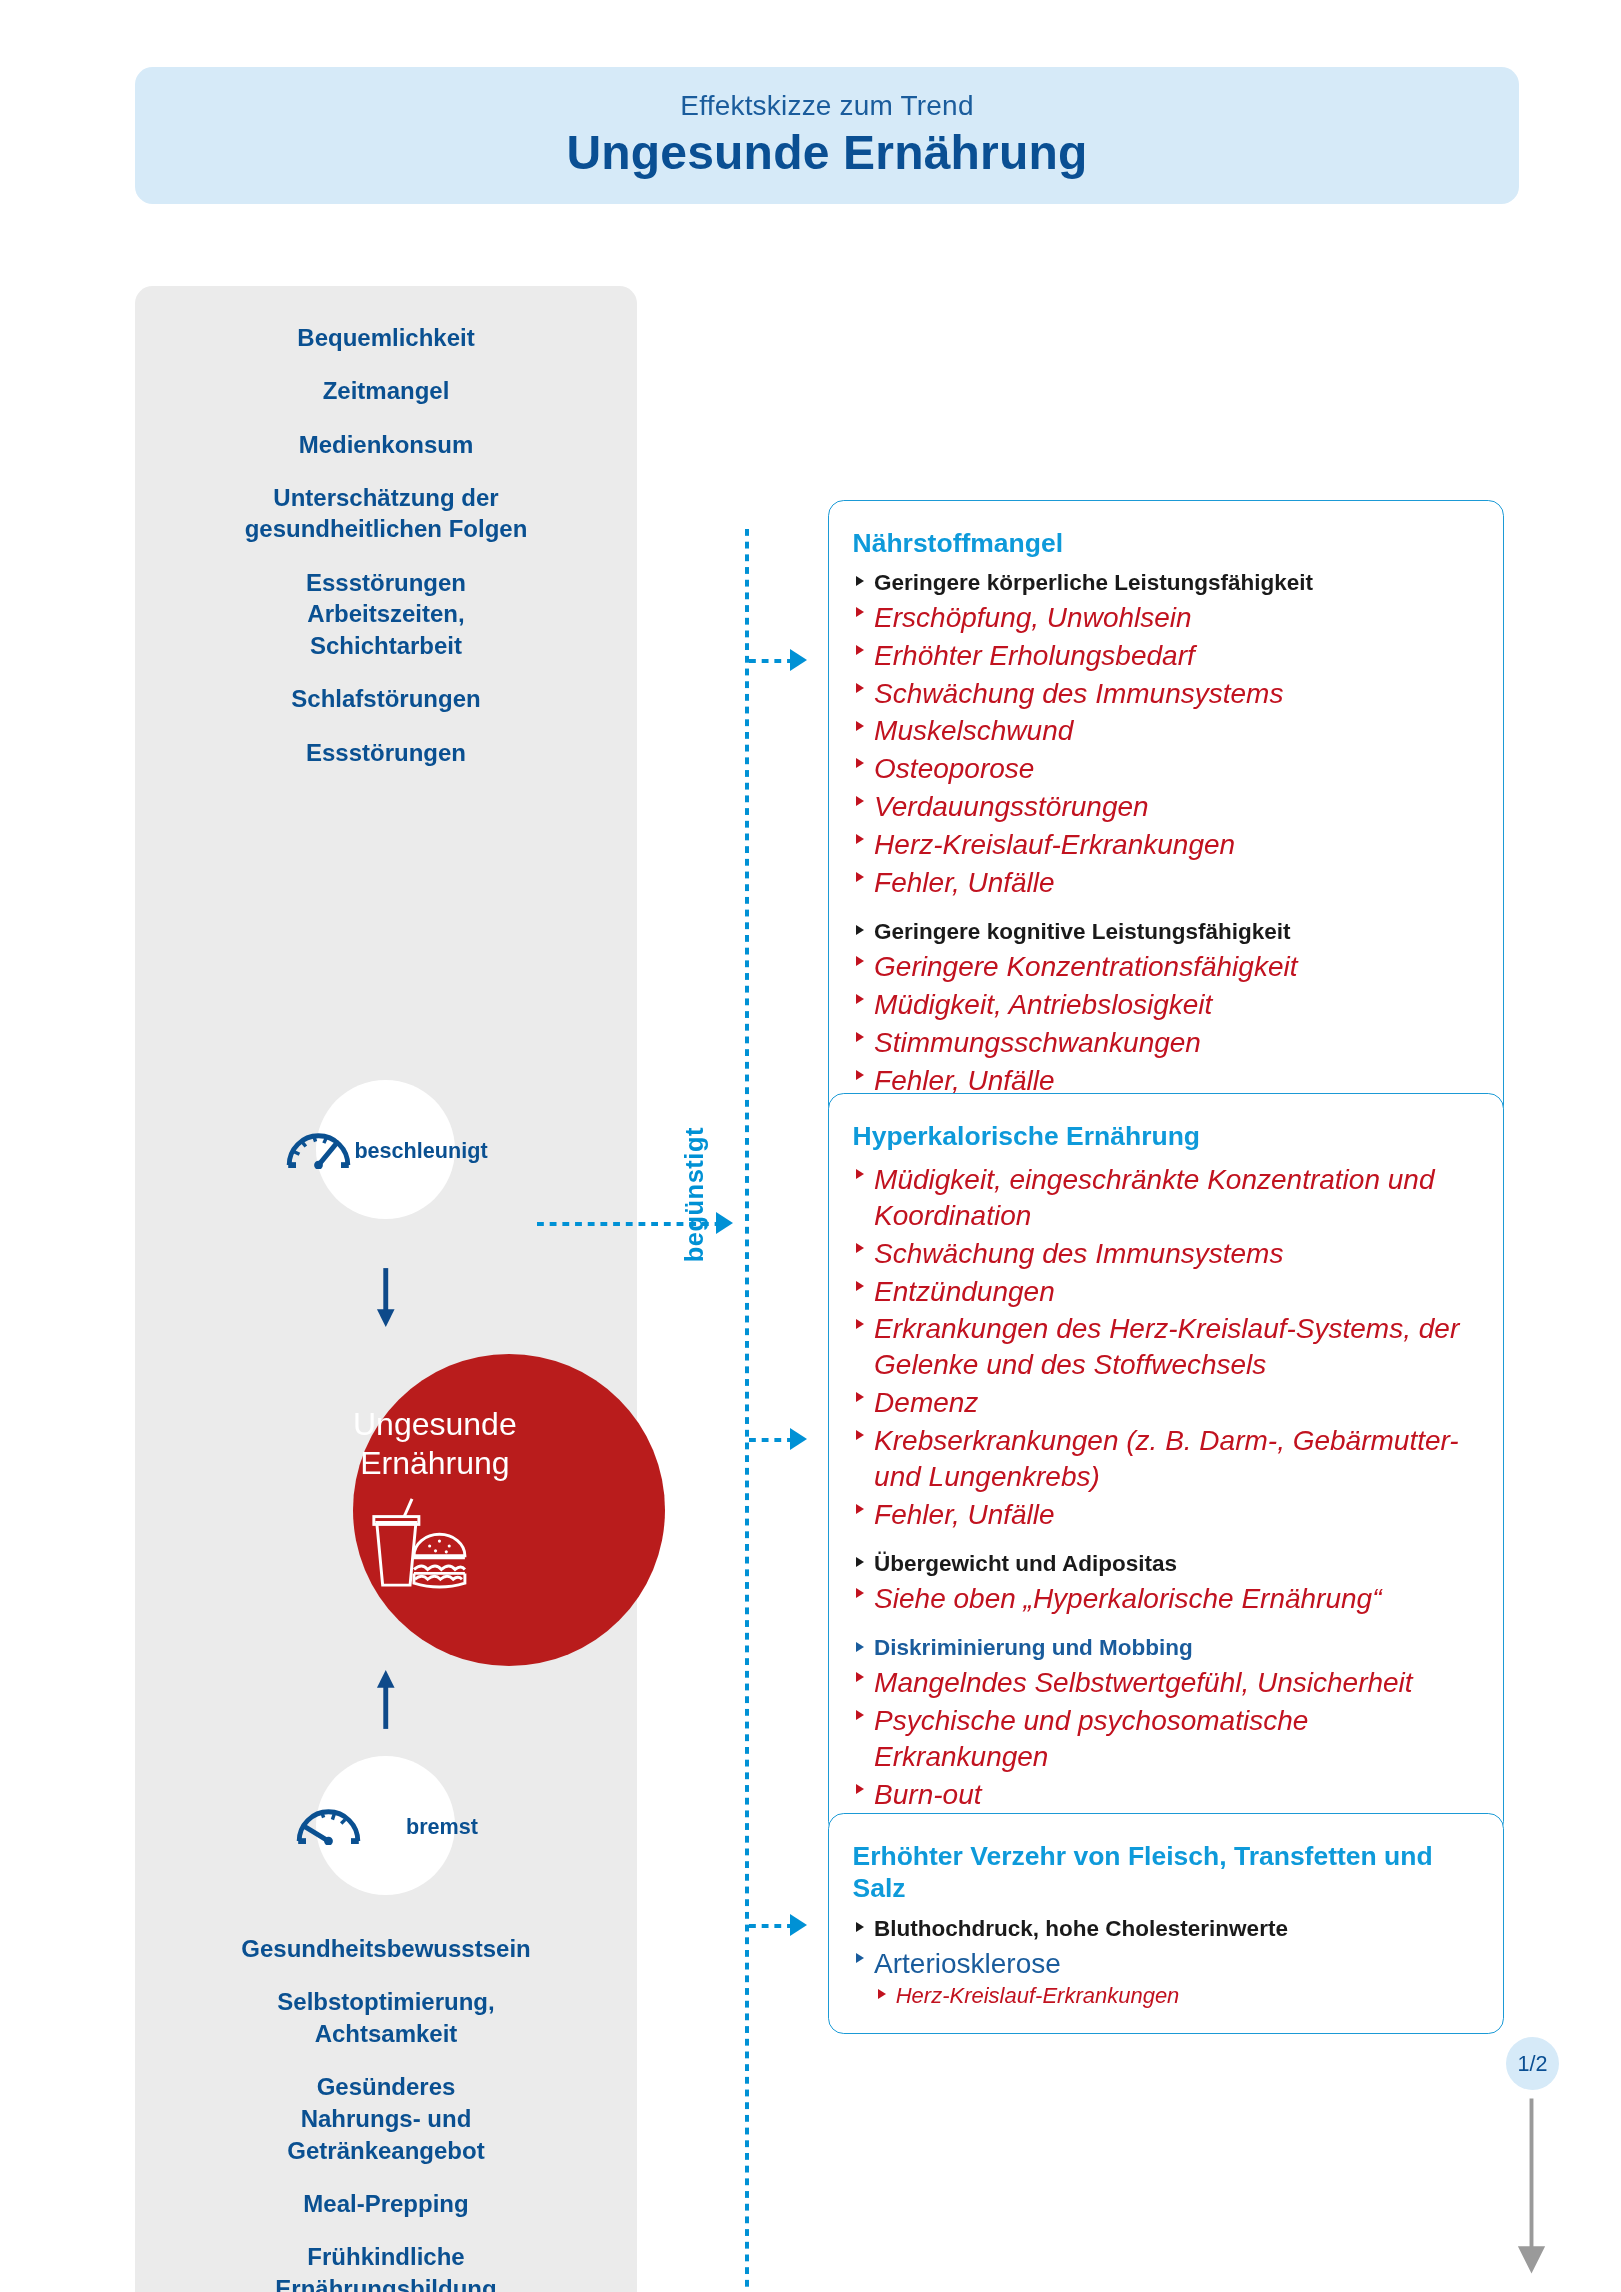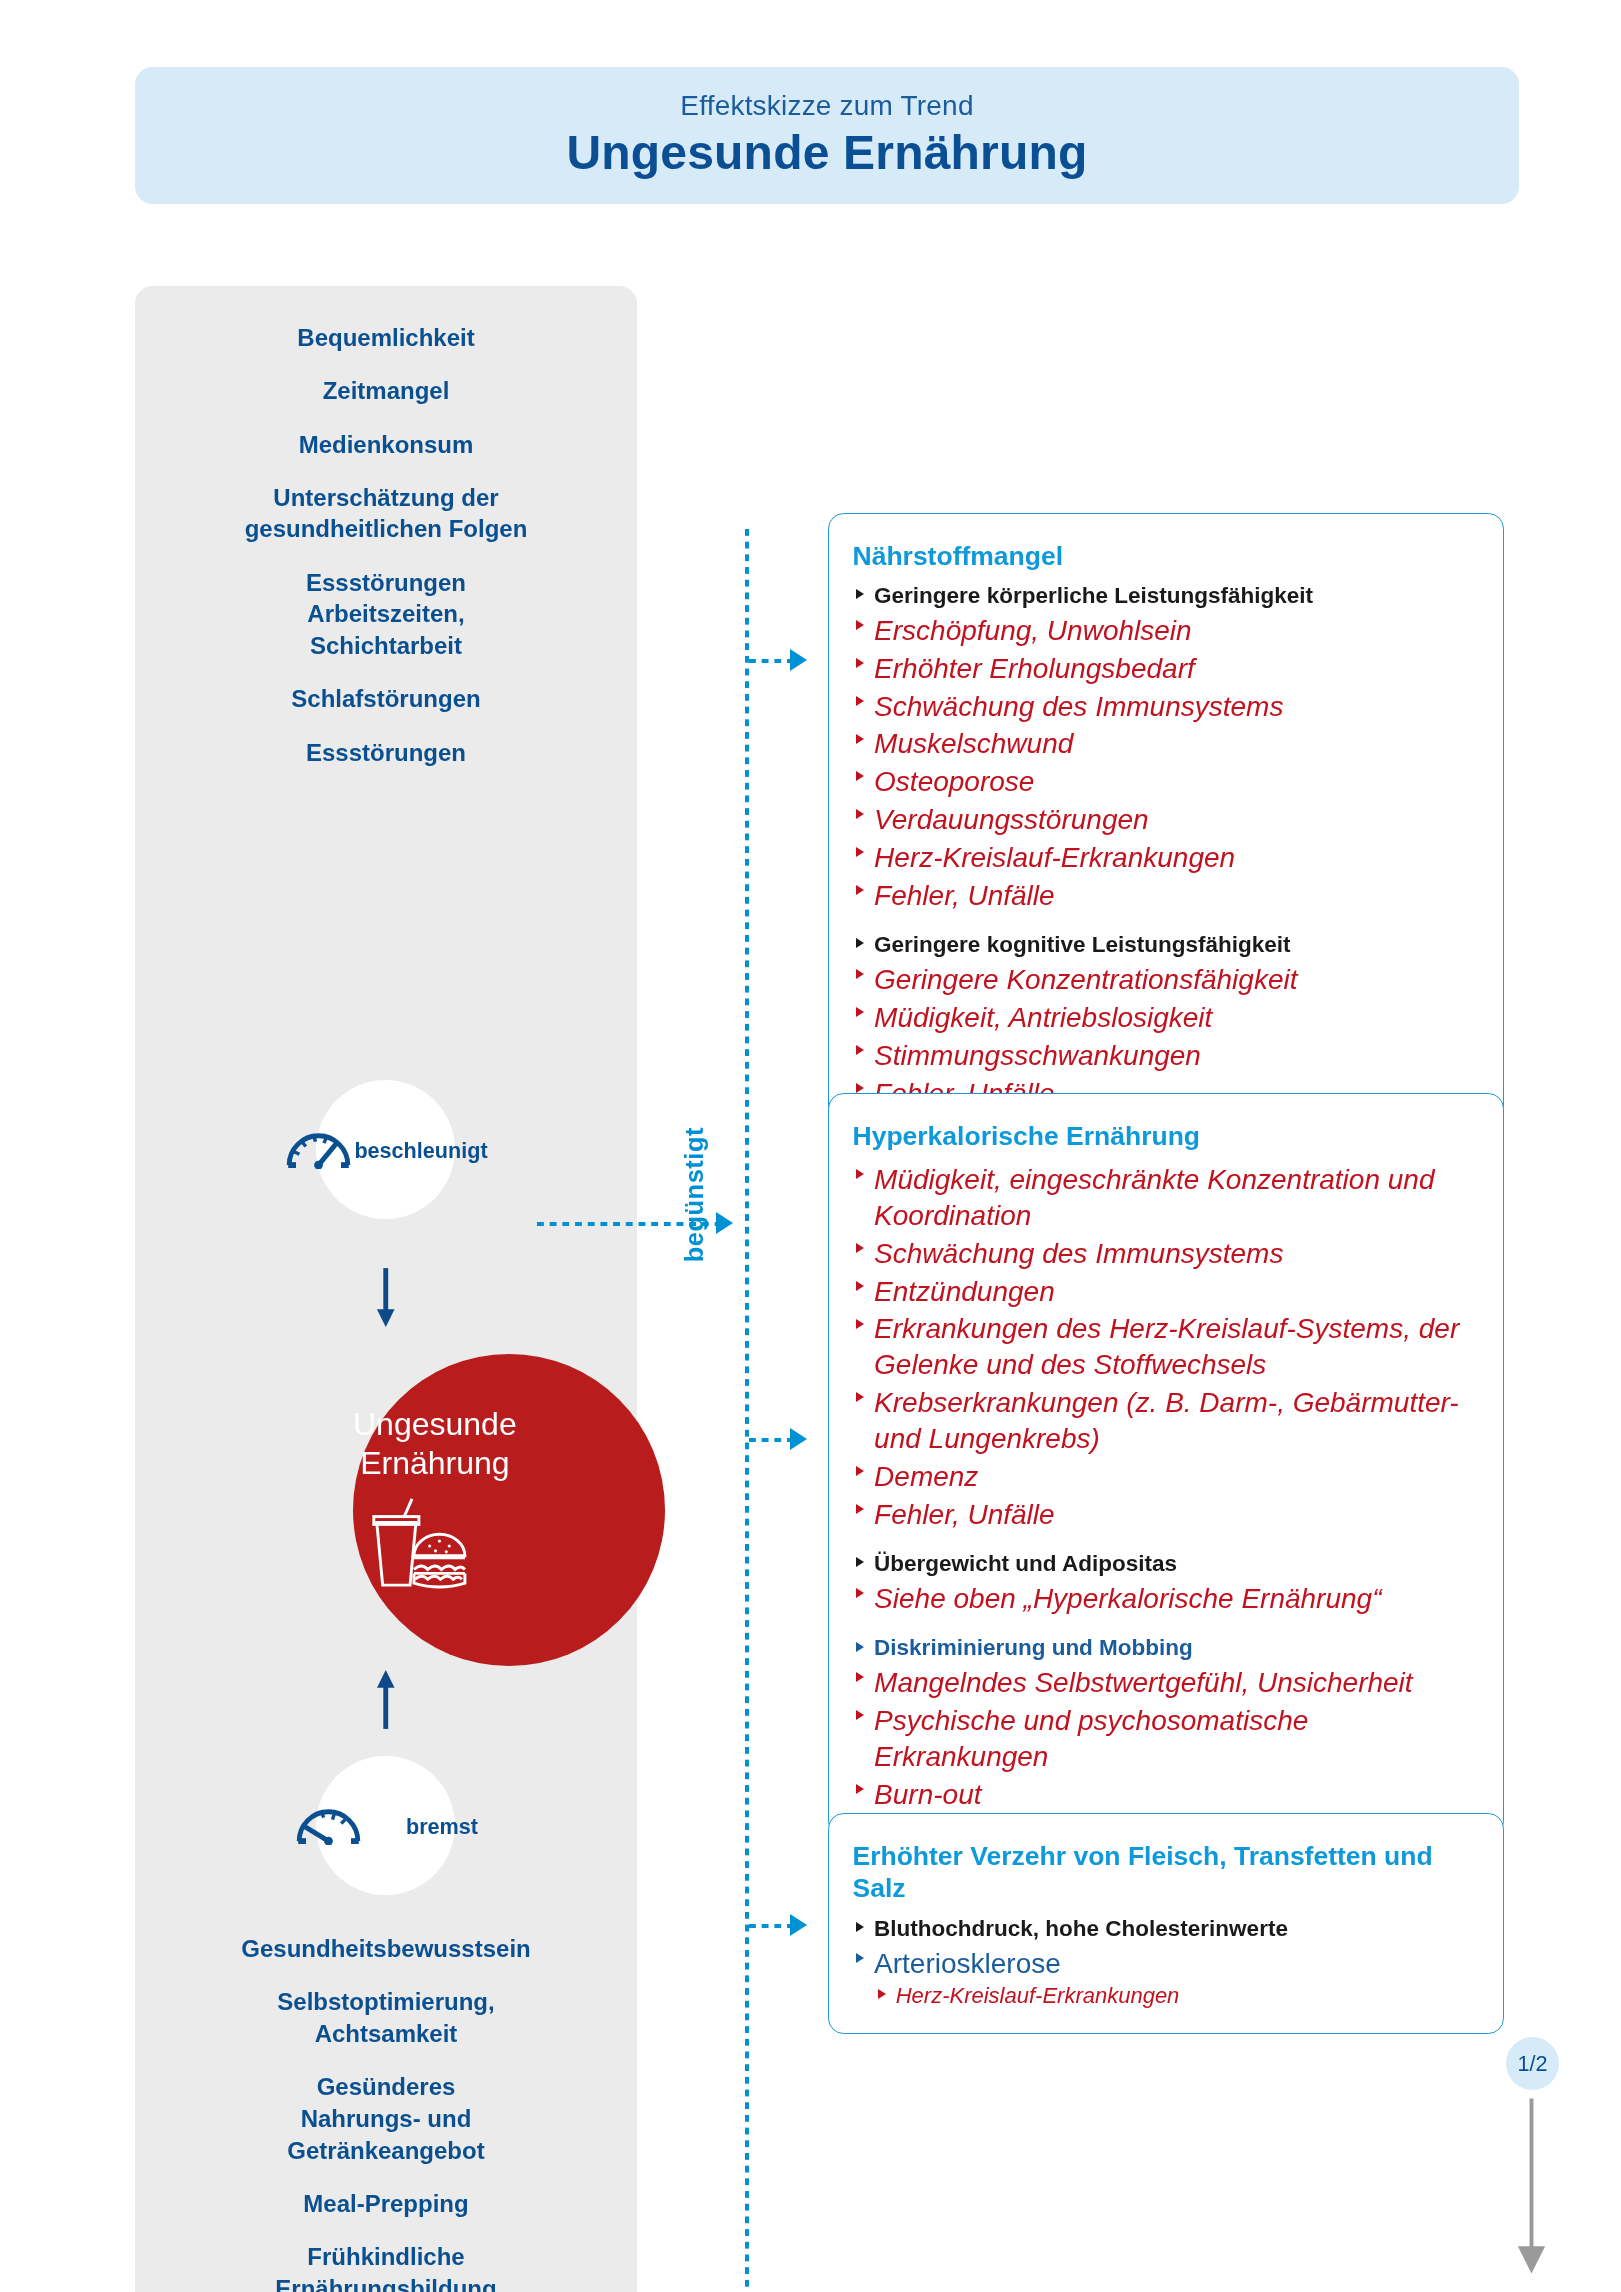--- a/index.html
+++ b/index.html
@@ -289,21 +289,21 @@
 
   <div class="conn-h" style="left:749px;top:659px;width:47px;"></div>
   <div class="arrowhead" style="left:790px;top:649px;"></div>
 
   <div class="conn-h" style="left:749px;top:1438px;width:47px;"></div>
   <div class="arrowhead" style="left:790px;top:1428px;"></div>
 
   <div class="conn-h" style="left:749px;top:1924px;width:47px;"></div>
   <div class="arrowhead" style="left:790px;top:1914px;"></div>
 
-  <div class="box" id="box-0" style="top:500px;margin-top:13px;">
+  <div class="box" id="box-0" style="top:500px;">
       <div class="box-title">Nährstoffmangel</div>
       <ul class="lvl lvl1">
         <li class="row"><span class="txt">Geringere körperliche Leistungsfähigkeit</span></li>
         <ul class="lvl lvl2">
           <li class="row"><span class="txt">Erschöpfung, Unwohlsein</span></li>
           <li class="row"><span class="txt">Erhöhter Erholungsbedarf</span></li>
           <li class="row"><span class="txt">Schwächung des Immunsystems</span></li>
           <li class="row"><span class="txt">Muskelschwund</span></li>
           <li class="row"><span class="txt">Osteoporose</span></li>
           <li class="row"><span class="txt">Verdauungsstörungen</span></li>
@@ -322,22 +322,22 @@
         </ul>
       </ul>
     </div>
   <div class="box" id="box-1" style="top:1093px;">
       <div class="box-title">Hyperkalorische Ernährung</div>
       <ul class="lvl lvl2">
         <li class="row"><span class="txt">Müdigkeit, eingeschränkte Konzentration und Koordination</span></li>
         <li class="row"><span class="txt">Schwächung des Immunsystems</span></li>
         <li class="row"><span class="txt">Entzündungen</span></li>
         <li class="row"><span class="txt">Erkrankungen des Herz-Kreislauf-Systems, der Gelenke und des Stoffwechsels</span></li>
+        <li class="row"><span class="txt">Demenz</span></li>
         <li class="row"><span class="txt">Krebserkrankungen (z. B. Darm-, Gebärmutter- und Lungenkrebs)</span></li>
-        <li class="row"><span class="txt">Demenz</span></li>
         <li class="row"><span class="txt">Fehler, Unfälle</span></li>
       </ul>
       <div class="gap"></div>
       <ul class="lvl lvl1">
         <li class="row"><span class="txt">Übergewicht und Adipositas</span></li>
         <ul class="lvl lvl2">
           <li class="row"><span class="txt">Siehe oben „Hyperkalorische Ernährung“</span></li>
         </ul>
       </ul>
       <div class="gap"></div>

